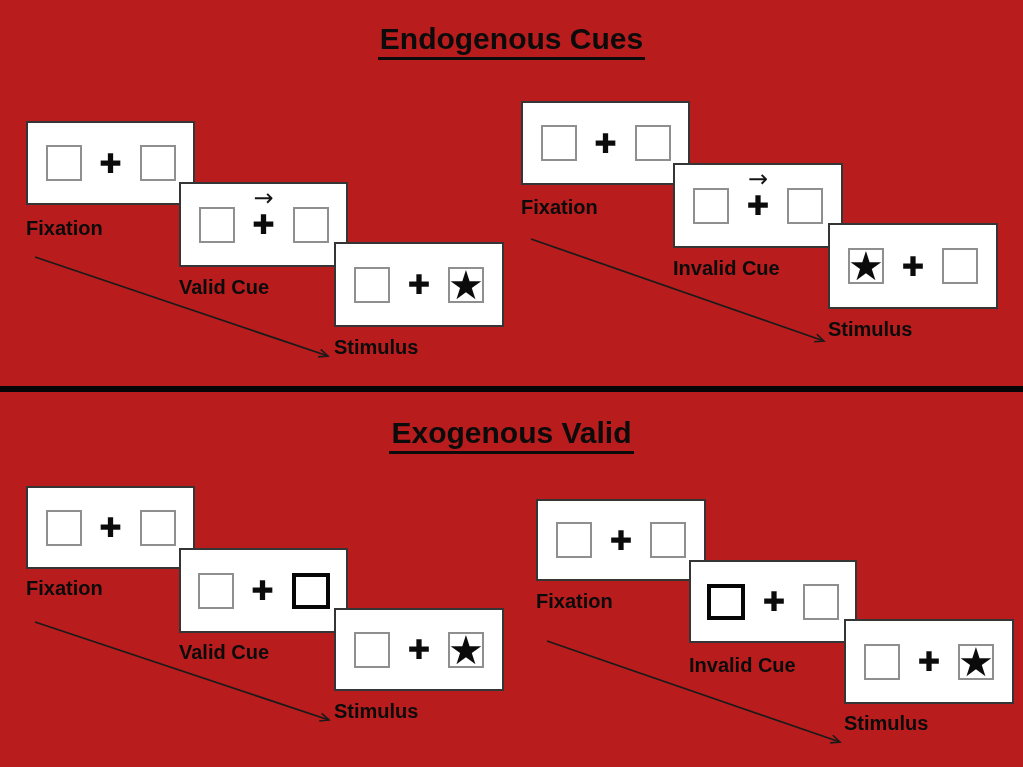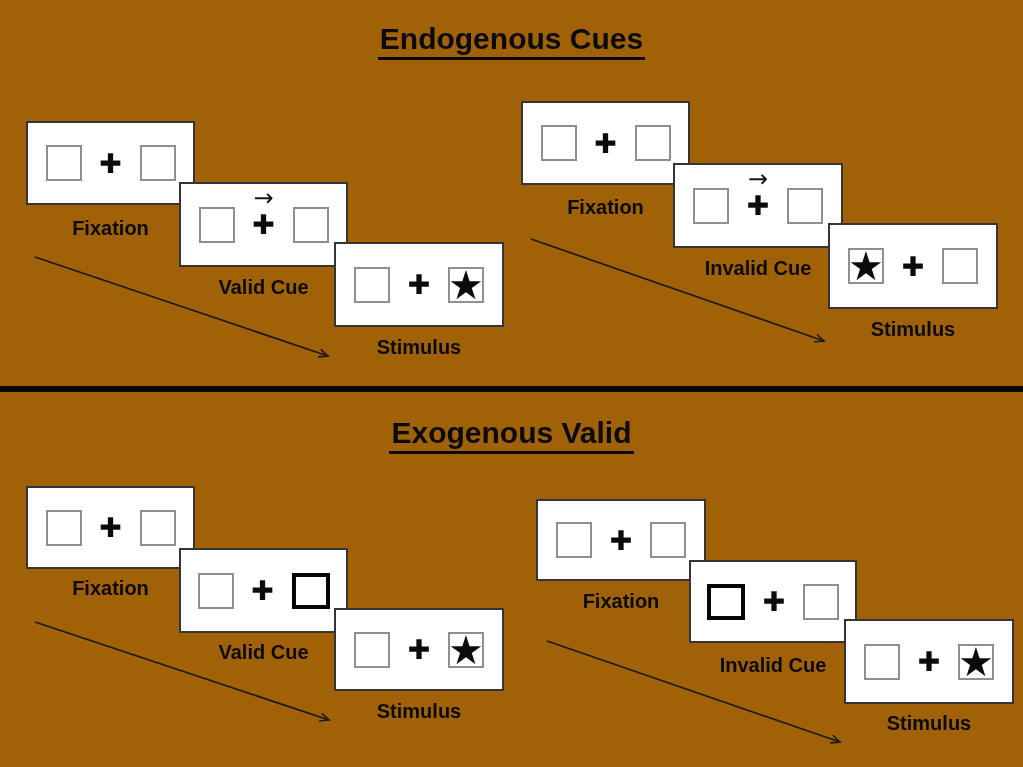--- a/index.html
+++ b/index.html
@@ -1,19 +1,19 @@
 <!DOCTYPE html>
 <html><head>
 <meta charset="utf-8">
 <style>
   html,body{margin:0;padding:0;background:#ffffff;}
   #canvas{
     position:relative;
     width:1023px;height:767px;
-    background:#a16207;
+    background:#b91c1c;
     font-family:"Liberation Sans", sans-serif;
     overflow:hidden;
   }
   .title{
     position:absolute;left:0;width:100%;
     text-align:center;
   }
   .title span{
     display:inline-block;
     font-weight:bold;font-size:30px;line-height:34px;
@@ -66,21 +66,20 @@
   }
   .star{
     font-family:"DejaVu Sans", sans-serif;
     font-size:40px;line-height:34px;
     color:#0b0b0b;
   }
   .lbl{
     position:absolute;
     font-weight:bold;font-size:20px;line-height:23px;
     color:#0b0b0b;
-    text-align:center;
   }
   .arrows{
     position:absolute;left:0;top:0;width:1023px;height:767px;
   }
 </style>
 </head>
 <body>
 
 <div id="canvas">
 

